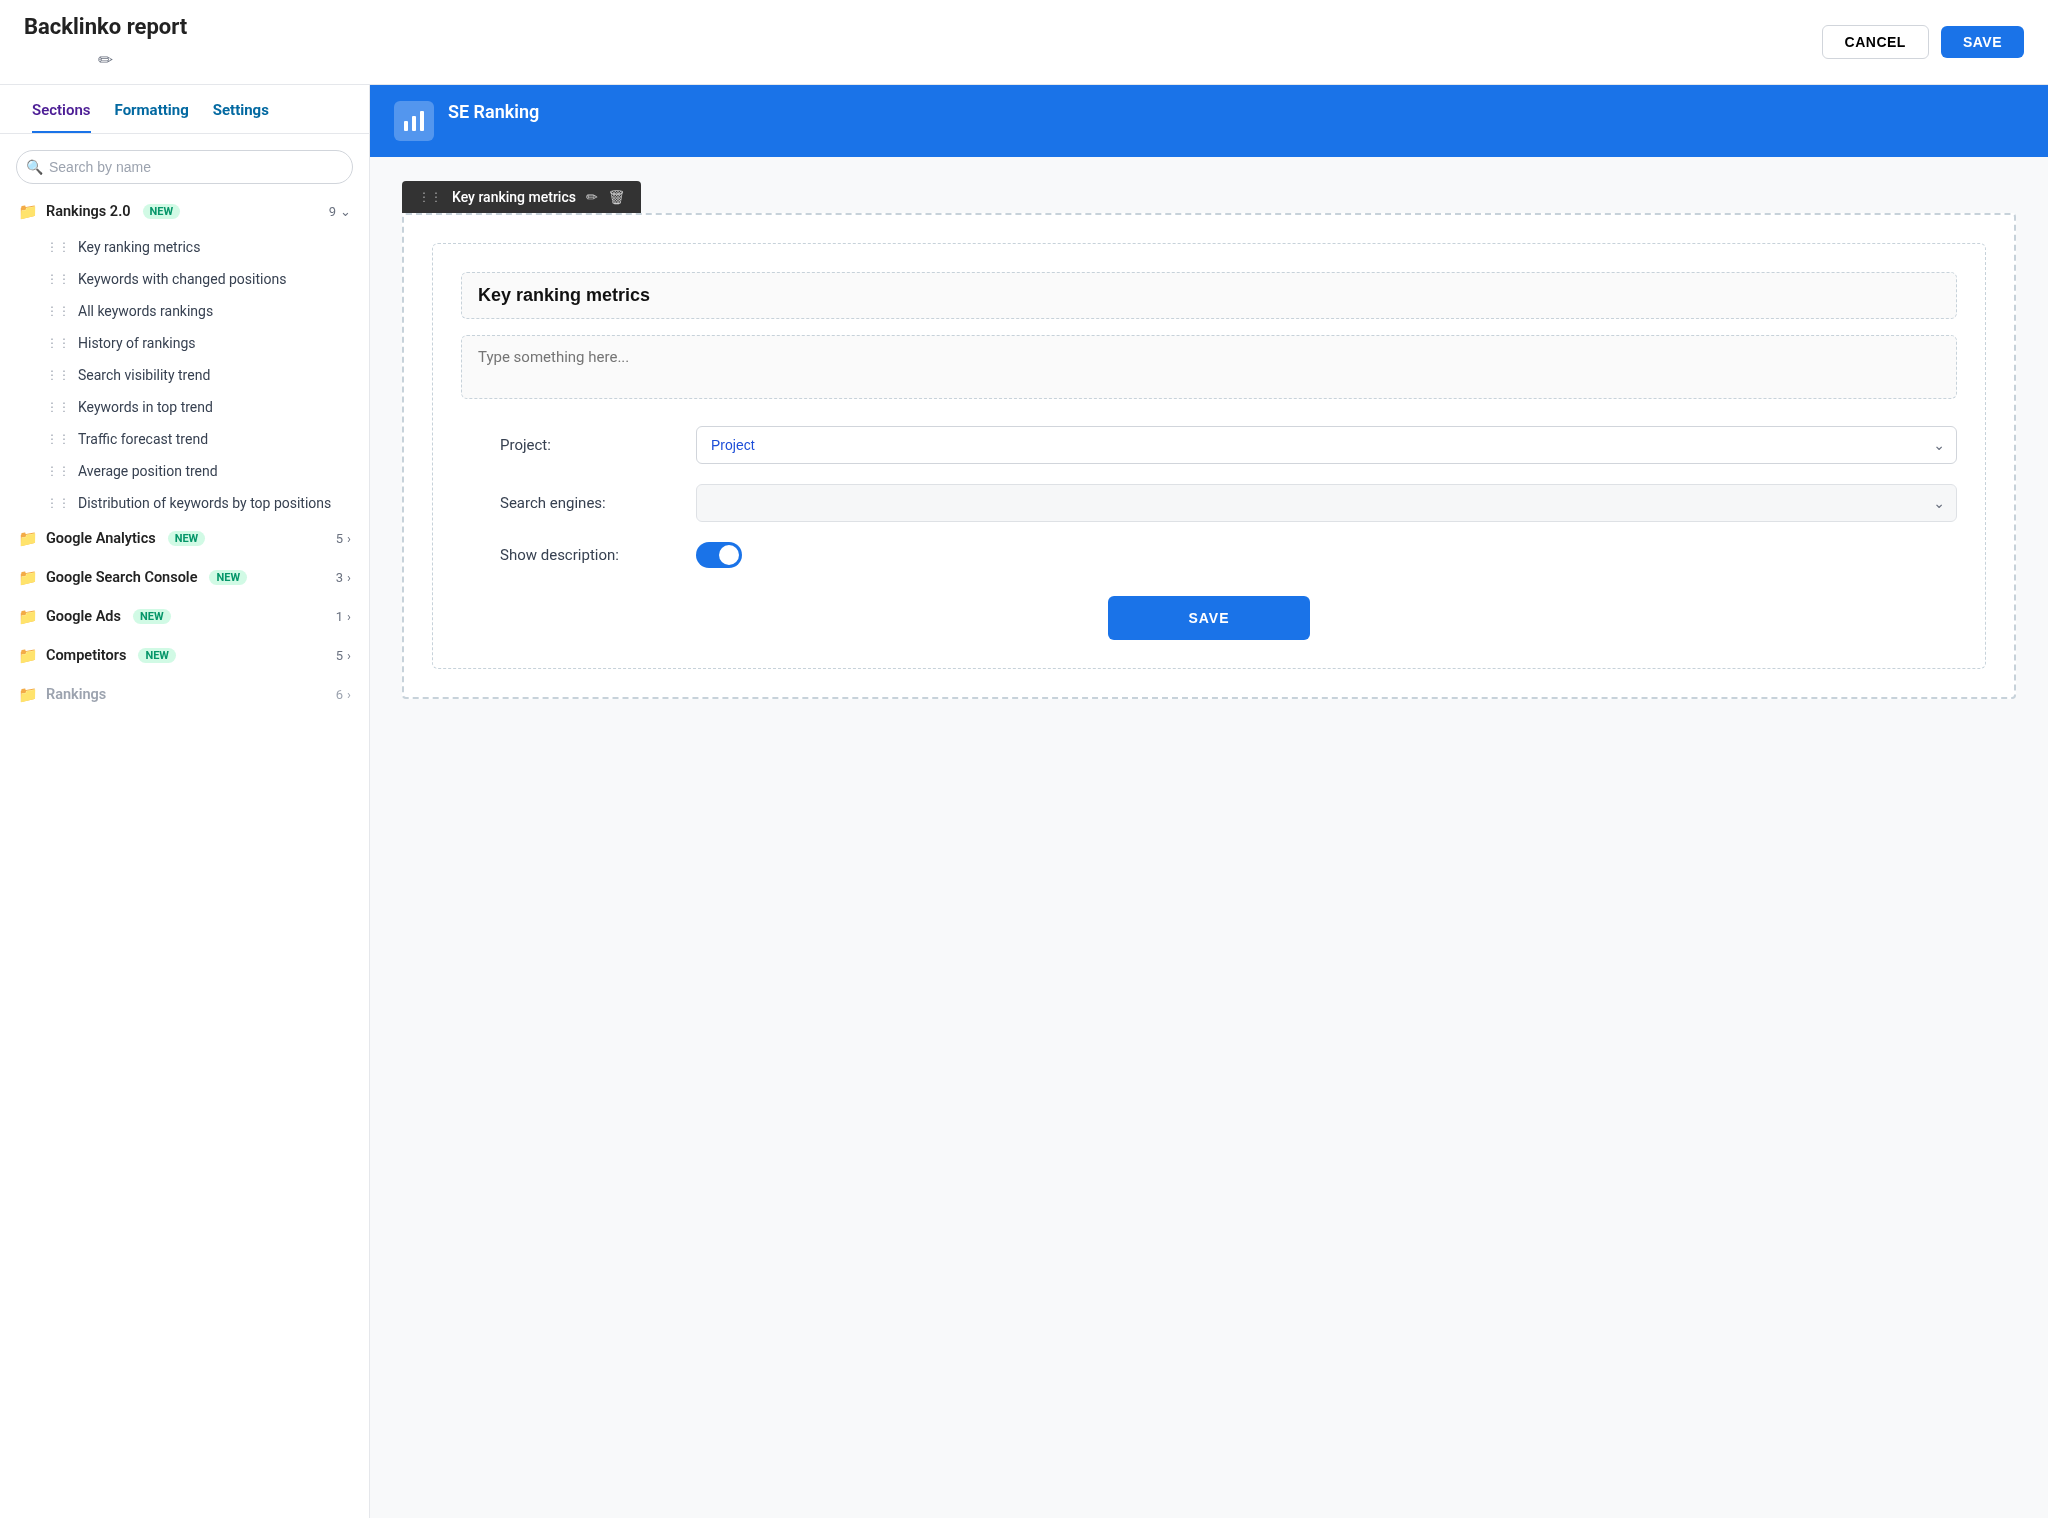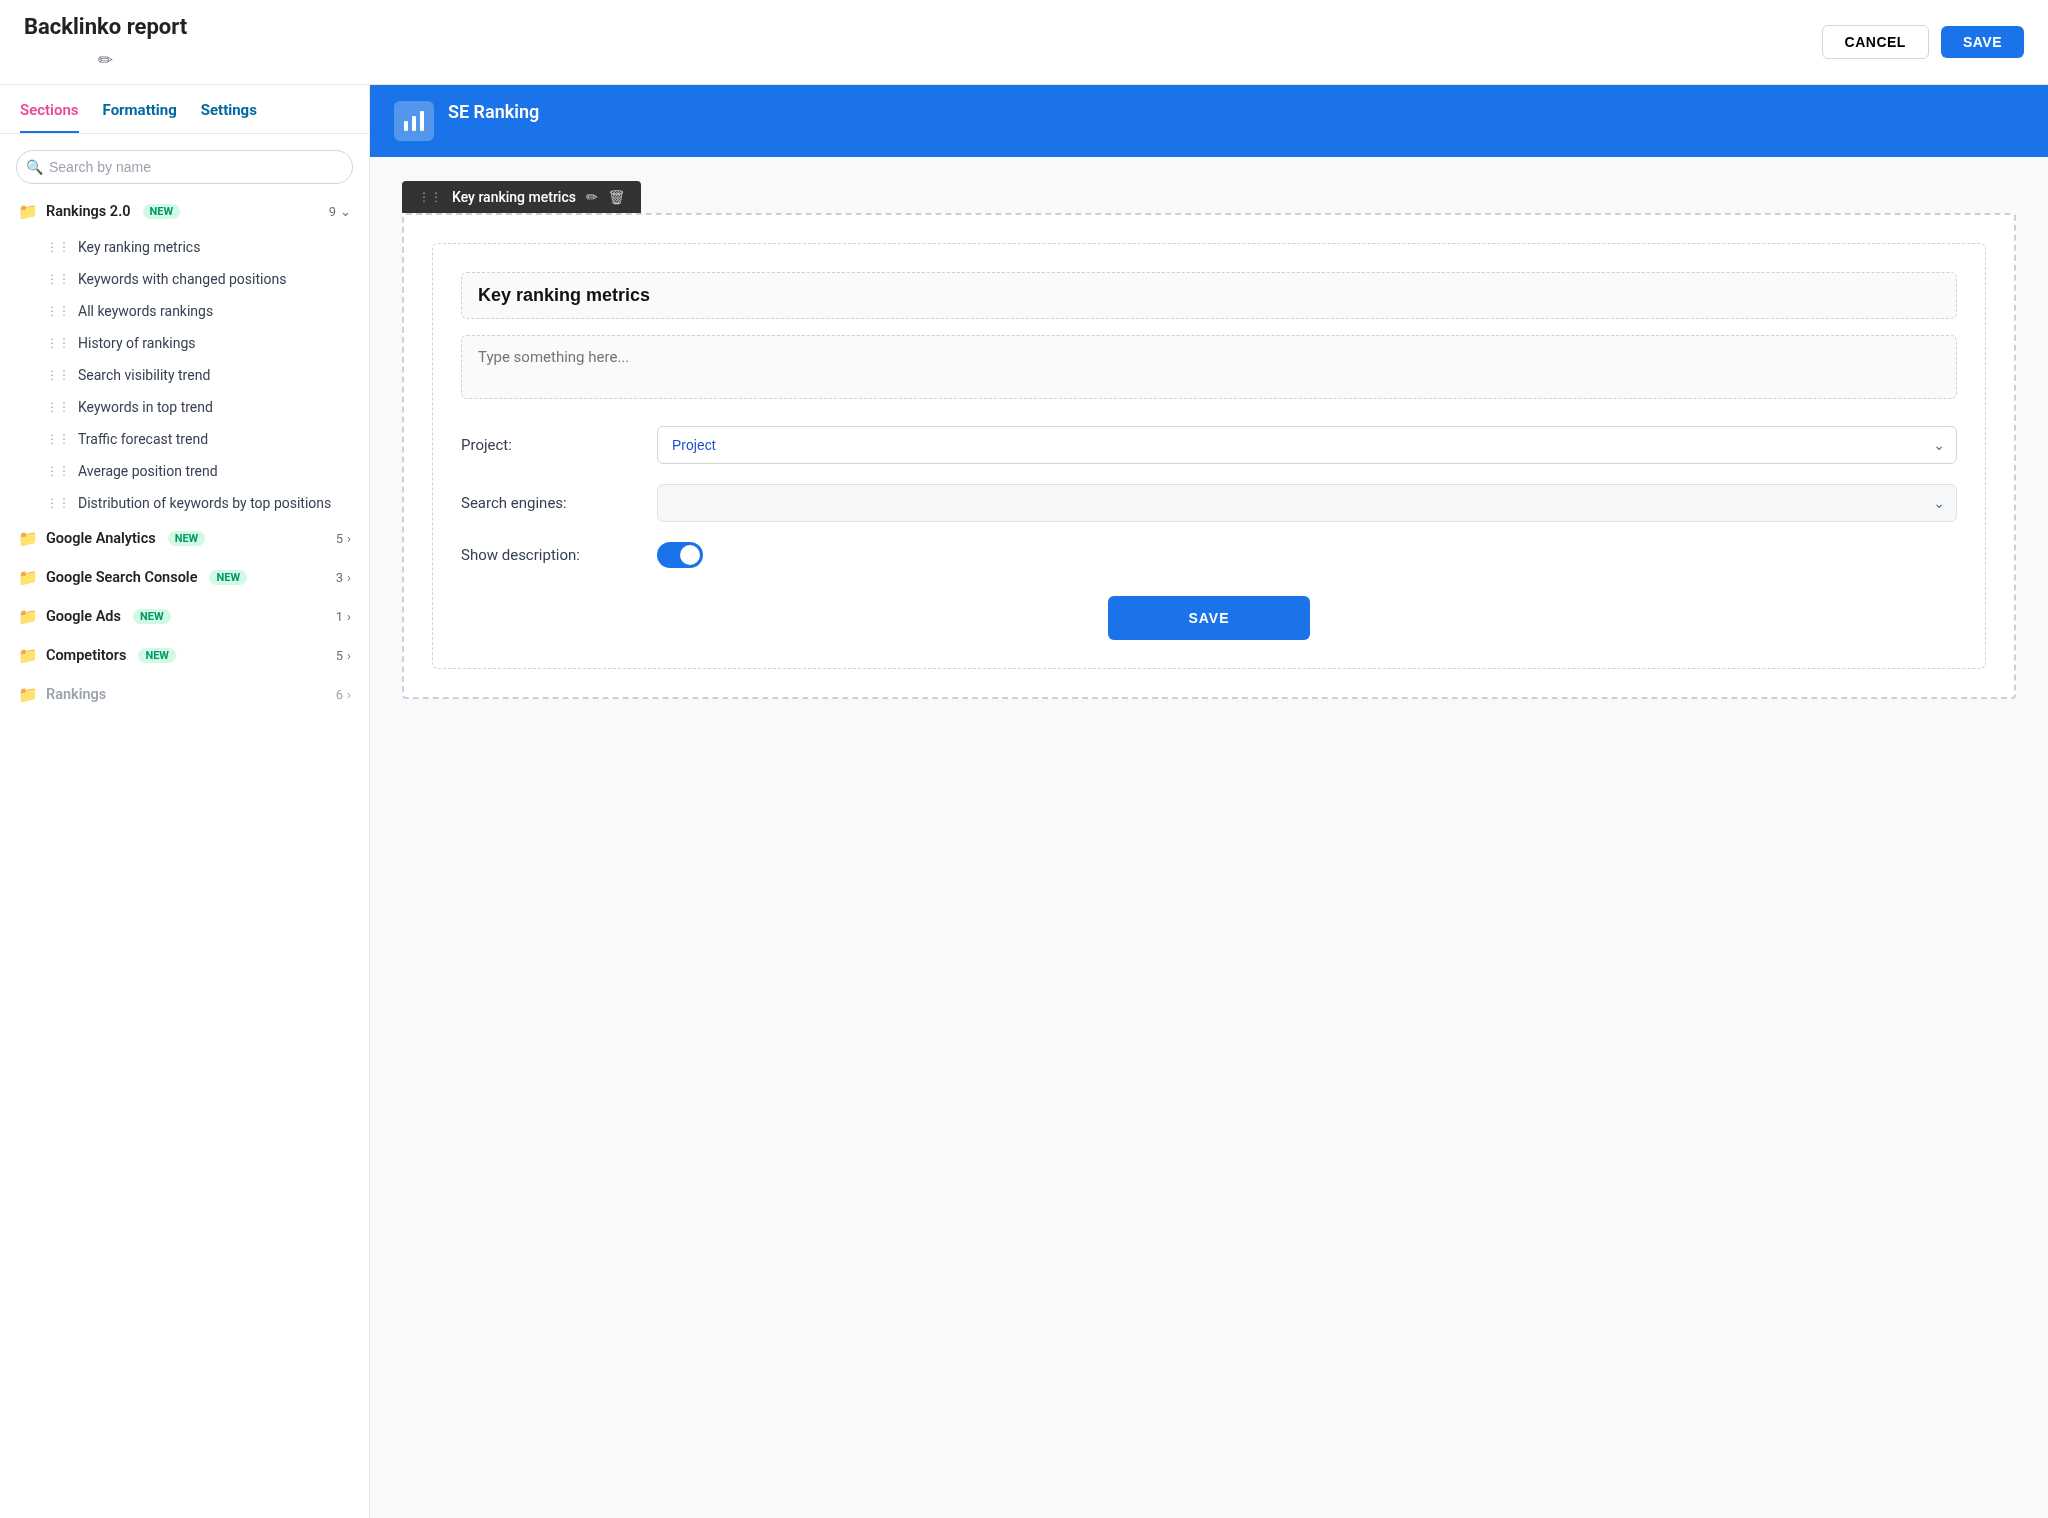--- a/index.html
+++ b/index.html
@@ -79,23 +79,24 @@
     }
     .sidebar-tab {
       padding-bottom: 12px;
       font-size: 15px;
       font-weight: 700;
       cursor: pointer;
       color: #0369a1;
       border-bottom: 2.5px solid transparent;
     }
     .sidebar-tab.active {
-      color: #ec4899;
+      color: #4c1d95;
       border-bottom: 2.5px solid #1a73e8;
       font-weight: 600;
+      margin-left: 12px;
     }
     .search-wrap {
       padding: 16px 16px 8px;
     }
     .search-input-wrap {
       position: relative;
     }
     .search-icon-inner {
       position: absolute;
       left: 10px;
@@ -256,20 +257,21 @@
       background: #fafafa;
       min-height: 64px;
       resize: none;
       font-family: inherit;
     }
     .form-row {
       display: flex;
       align-items: center;
       margin-bottom: 20px;
       gap: 16px;
+      margin-left: 39px;
     }
     .form-label {
       width: 180px;
       color: #374151;
       font-size: 15px;
       flex-shrink: 0;
     }
     .form-control {
       flex: 1;
     }

